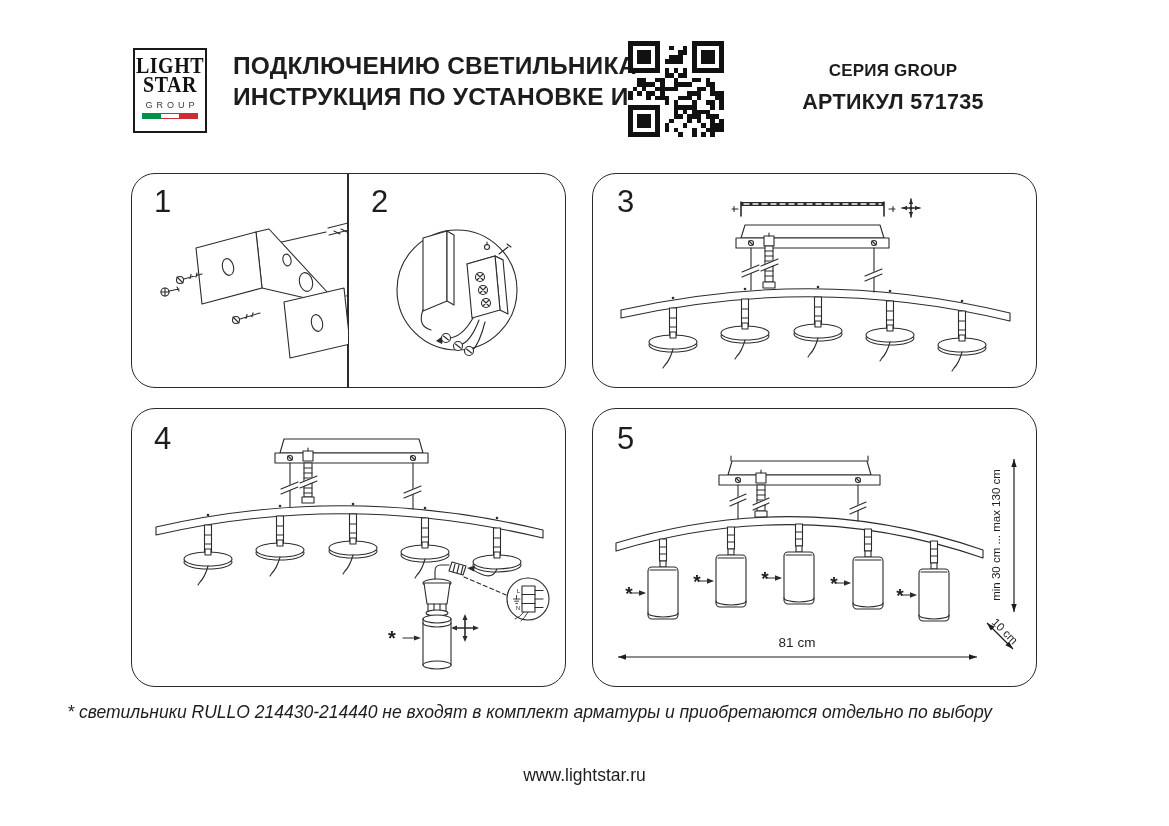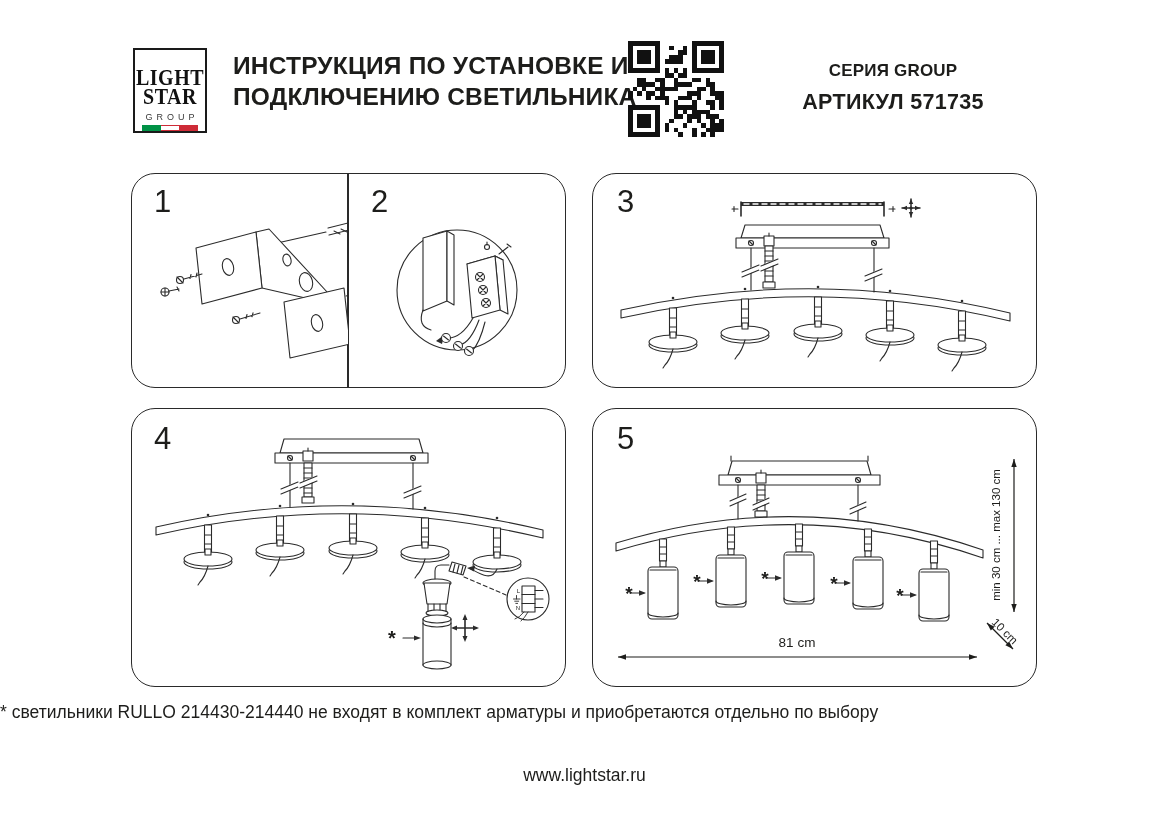--- a/index.html
+++ b/index.html
@@ -1,21 +1,21 @@
 <!DOCTYPE html>
 <html><head>
 <meta charset="utf-8">
 <style>
   html,body{margin:0;padding:0;}
   body{width:1169px;height:826px;background:#ffffff;position:relative;
        font-family:"Liberation Sans",sans-serif;color:#1d1d1b;overflow:hidden;}
   .abs{position:absolute;}
   
   .logo-box{left:133px;top:48px;width:74px;height:85px;border:2px solid #1a1a1a;
-            display:flex;flex-direction:column;align-items:center;box-sizing:border-box;padding-top:18px;}
+            display:flex;flex-direction:column;align-items:center;box-sizing:border-box;padding-top:6px;}
   .logo-word{font-family:"Liberation Serif",serif;font-weight:bold;font-size:20px;line-height:19px;
              transform:scaleY(1.12);letter-spacing:.5px;color:#111;}
   .logo-group{font-size:9px;letter-spacing:4px;color:#3a3a3a;margin-top:6px;padding-left:4px;}
   .flag{width:56px;height:6px;margin-top:3px;display:flex;}
   .flag span{flex:1;height:100%;}
   .fg{background:#009246;}
   .fw{background:#fff;border-top:1px solid #ce2b37;border-bottom:1px solid #ce2b37;box-sizing:border-box;}
   .fr{background:#ce2b37;}
   .title{left:233px;top:50px;font-size:24.5px;font-weight:bold;line-height:31px;color:#1d1d1b;letter-spacing:.2px;}
   .qr{left:628px;top:41px;width:96px;height:96px;}
@@ -25,40 +25,40 @@
   
   .panel{position:absolute;border:1.6px solid #2a2a2a;border-radius:24px;background:#fff;box-sizing:border-box;}
   #panel-12{left:131px;top:173px;width:435px;height:215px;}
   #panel-3 {left:592px;top:173px;width:445px;height:215px;}
   #panel-4 {left:131px;top:408px;width:435px;height:279px;}
   #panel-5 {left:592px;top:408px;width:445px;height:279px;}
   .divider{position:absolute;left:215px;top:0;bottom:0;width:1.5px;background:#2a2a2a;}
   .num{position:absolute;font-size:31px;font-weight:400;color:#1d1d1b;line-height:1;}
   .ill{position:absolute;left:0;top:0;}
   
-  .footnote{left:0;top:702px;width:992px;text-align:left;font-size:17.5px;color:#1d1d1b;}
+  .footnote{left:0;top:702px;width:992px;text-align:right;font-size:17.5px;color:#1d1d1b;font-style:italic;}
   .website{left:0;top:765px;width:1169px;text-align:center;font-size:17.5px;font-weight:normal;color:#1d1d1b;}
 </style>
 </head>
 <body>
 
 <div class="abs logo-box">
   <div class="logo-word">LIGHT</div>
   <div class="logo-word">STAR</div>
   <div class="logo-group">GROUP</div>
   <div class="flag">
       <span class="fg"></span>
       <span class="fw"></span>
       <span class="fr"></span>
     </div>
 </div>
 
 <div class="abs title">
+  <div>ПОДКЛЮЧЕНИЮ СВЕТИЛЬНИКА</div>
   <div>ИНСТРУКЦИЯ ПО УСТАНОВКЕ И</div>
-  <div>ПОДКЛЮЧЕНИЮ СВЕТИЛЬНИКА</div>
 </div>
 
 <div class="abs qr">
   <svg id="qr-svg" viewBox="0 0 21 21" width="96" height="96" shape-rendering="crispEdges">
       <g fill="#111">
         <rect x="0" y="0" width="1" height="1"></rect>
         <rect x="1" y="0" width="1" height="1"></rect>
         <rect x="2" y="0" width="1" height="1"></rect>
         <rect x="3" y="0" width="1" height="1"></rect>
         <rect x="4" y="0" width="1" height="1"></rect>

